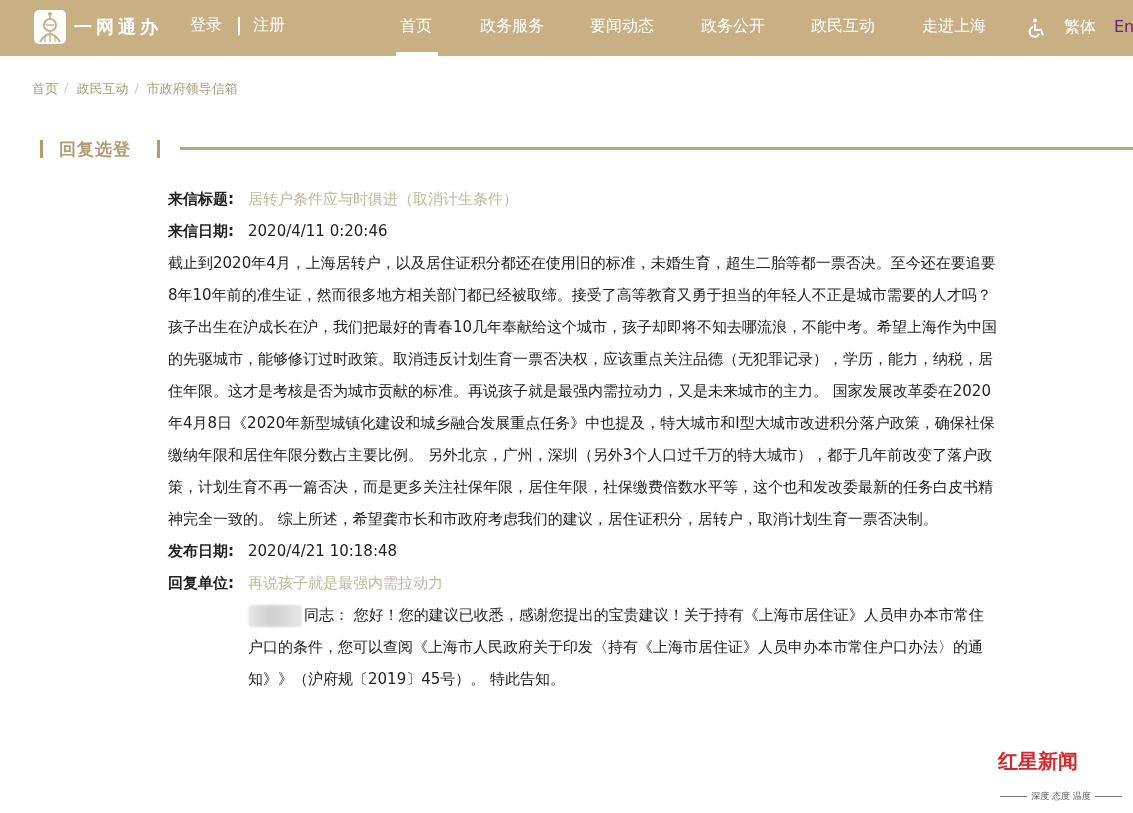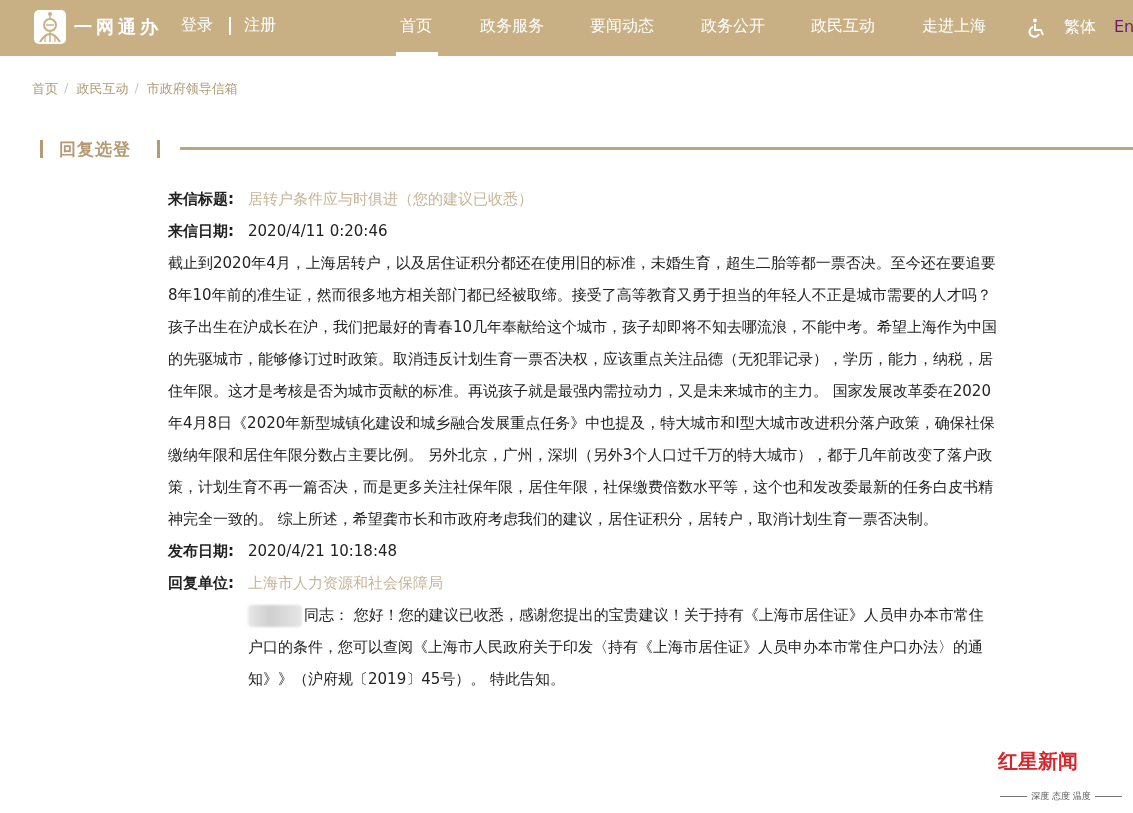--- a/index.html
+++ b/index.html
@@ -4,21 +4,21 @@
 <style>
   * { box-sizing: border-box; margin: 0; padding: 0; }
   html, body { width: 1133px; height: 813px; overflow: hidden; background: #ffffff; }
   body { font-family: "DejaVu Sans", "Liberation Sans", sans-serif; color: #222; position: relative; }
 
   .topbar { position: absolute; left: 0; top: 0; width: 1133px; height: 56px; background: #c8b084; }
   .logo { position: absolute; left: 34px; top: 10px; display: flex; align-items: center; }
   .logo-mark { width: 32px; height: 34px; background: #ffffff; border-radius: 5px; position: relative; }
   .logo-mark svg { position: absolute; left: 0; top: 0; }
   .logo-text { margin-left: 8px; color: #fff; font-size: 18px; font-weight: bold; letter-spacing: 4px; }
-  .auth { position: absolute; left: 181px; top: 15px; color: #fff; font-size: 16px; display: flex; align-items: center; }
+  .auth { position: absolute; left: 190px; top: 15px; color: #fff; font-size: 16px; display: flex; align-items: center; }
   .auth .sep { display: inline-block; width: 2px; height: 18px; background: #fff; margin: 0 13px 0 16px; }
 
   .nav { position: absolute; top: 0; height: 56px; }
   .nav-item { position: absolute; top: 16px; color: #fff; font-size: 16px; white-space: nowrap; }
   .nav-active-bar { position: absolute; left: 396px; top: 52px; width: 42px; height: 4px; background: #ffffff; }
   .a11y { position: absolute; left: 1028px; top: 18px; width: 18px; height: 20px; }
   .lang-trad { position: absolute; left: 1064px; top: 17px; color: #fff; font-size: 16px; }
   .lang-en { position: absolute; left: 1114px; top: 17px; color: #701a75; font-size: 16px; }
 
   .breadcrumb { position: absolute; left: 32px; top: 80px; font-size: 13px; color: #b09a74; display: flex; }
@@ -102,36 +102,36 @@
 <div class="section-head">
   <div class="bar-l"></div>
   <div class="title">回复选登</div>
   <div class="bar-r"></div>
   <div class="rule"></div>
 </div>
 
 <div class="fields">
   <div class="row">
     <span class="label">来信标题:</span>
-    <span class="value link">居转户条件应与时俱进（您的建议已收悉）</span>
+    <span class="value link">居转户条件应与时俱进（取消计生条件）</span>
   </div>
   <div class="row">
     <span class="label">来信日期:</span>
     <span class="value">2020/4/11 0:20:46</span>
   </div>
   <div class="row">
     <span class="value content">截止到2020年4月，上海居转户，以及居住证积分都还在使用旧的标准，未婚生育，超生二胎等都一票否决。至今还在要追要8年10年前的准生证，然而很多地方相关部门都已经被取缔。接受了高等教育又勇于担当的年轻人不正是城市需要的人才吗？孩子出生在沪成长在沪，我们把最好的青春10几年奉献给这个城市，孩子却即将不知去哪流浪，不能中考。希望上海作为中国的先驱城市，能够修订过时政策。取消违反计划生育一票否决权，应该重点关注品德（无犯罪记录），学历，能力，纳税，居住年限。这才是考核是否为城市贡献的标准。再说孩子就是最强内需拉动力，又是未来城市的主力。 国家发展改革委在2020年4月8日《2020年新型城镇化建设和城乡融合发展重点任务》中也提及，特大城市和Ⅰ型大城市改进积分落户政策，确保社保缴纳年限和居住年限分数占主要比例。 另外北京，广州，深圳（另外3个人口过千万的特大城市），都于几年前改变了落户政策，计划生育不再一篇否决，而是更多关注社保年限，居住年限，社保缴费倍数水平等，这个也和发改委最新的任务白皮书精神完全一致的。 综上所述，希望龚市长和市政府考虑我们的建议，居住证积分，居转户，取消计划生育一票否决制。</span>
   </div>
   <div class="row">
     <span class="label">发布日期:</span>
     <span class="value">2020/4/21 10:18:48</span>
   </div>
   <div class="row">
     <span class="label">回复单位:</span>
-    <span class="value link">上海市人力资源和社会保障局</span>
+    <span class="value link">再说孩子就是最强内需拉动力</span>
   </div>
   <div class="reply">
     <span class="blur"></span><span>同志： 您好！您的建议已收悉，感谢您提出的宝贵建议！关于持有《上海市居住证》人员申办本市常住户口的条件，您可以查阅《上海市人民政府关于印发〈持有《上海市居住证》人员申办本市常住户口办法〉的通知》》（沪府规〔2019〕45号）。 特此告知。</span>
   </div>
 </div>
 
 <div class="watermark">
   <span class="wm-title">红星新闻</span>
   <div class="wm-sub">
     <span class="line"></span>

